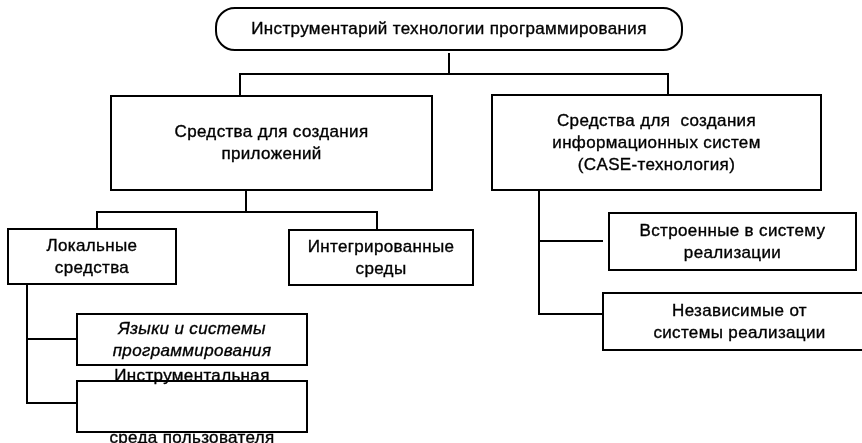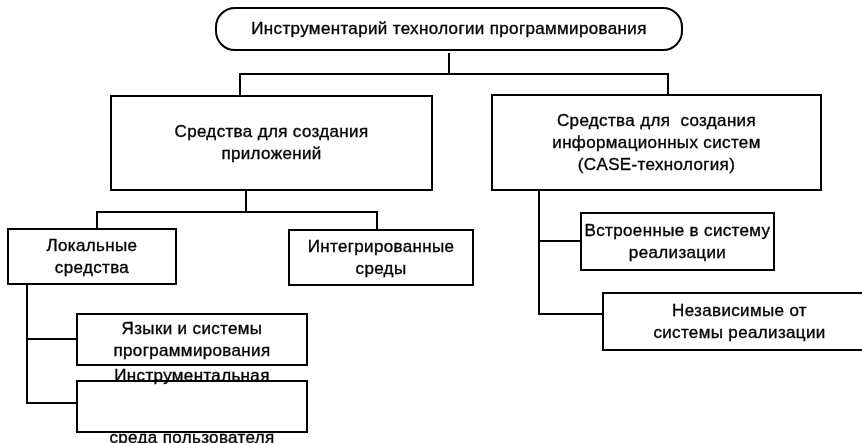--- a/index.html
+++ b/index.html
@@ -47,23 +47,23 @@
       line-height: 22px;
       letter-spacing: 0.35px;
       white-space: pre;
       -webkit-text-stroke: 0.35px #000000;
     }
     #n-root      { left: 215px; top: 7px;   width: 468px; height: 44px; }
     #n-apps      { left: 110px; top: 95px;  width: 323px; height: 96px; }
     #n-case      { left: 491px; top: 94px;  width: 331px; height: 97px; }
     #n-local     { left: 7px;   top: 228px; width: 170px; height: 57px; }
     #n-integ     { left: 288px; top: 229px; width: 186px; height: 57px; }
-    #n-lang      { left: 76px;  top: 313px; width: 232px; height: 53px; }
+    #n-lang      { left: 76px;  top: 313px; width: 232px; height: 53px; font-style: italic; }
     #n-userenv   { left: 76px;  top: 380px; width: 232px; height: 53px; gap: 40px; }
-    #n-builtin   { left: 580px; top: 212px; width: 195px; height: 59px; }
+    #n-builtin   { left: 608px; top: 212px; width: 249px; height: 59px; }
     #n-indep     { left: 602px; top: 292px; width: 275px; height: 59px; }
   </style>
 </head>
 <body>
 
 <svg class="connectors" viewBox="0 0 862 443">
 
   <line x1="449" y1="54" x2="449" y2="74"></line>
   <line x1="240" y1="74" x2="668" y2="74"></line>
   <line x1="240" y1="74" x2="240" y2="95"></line>

